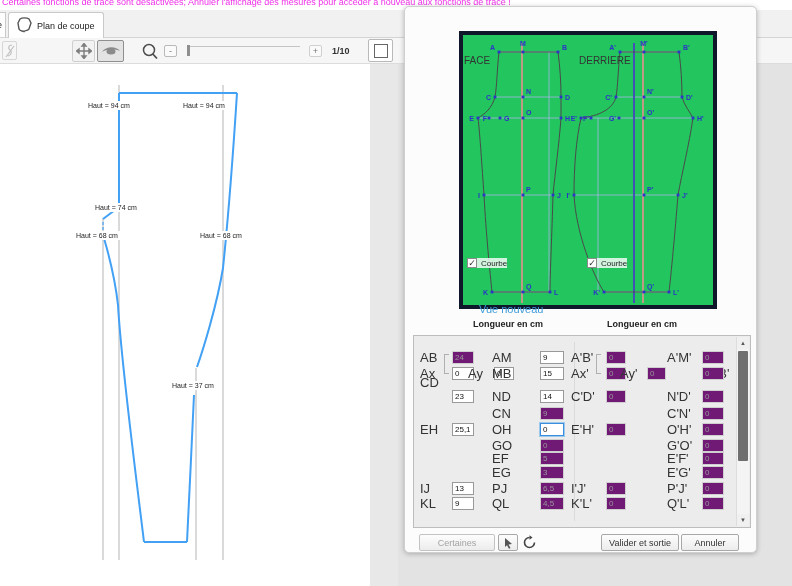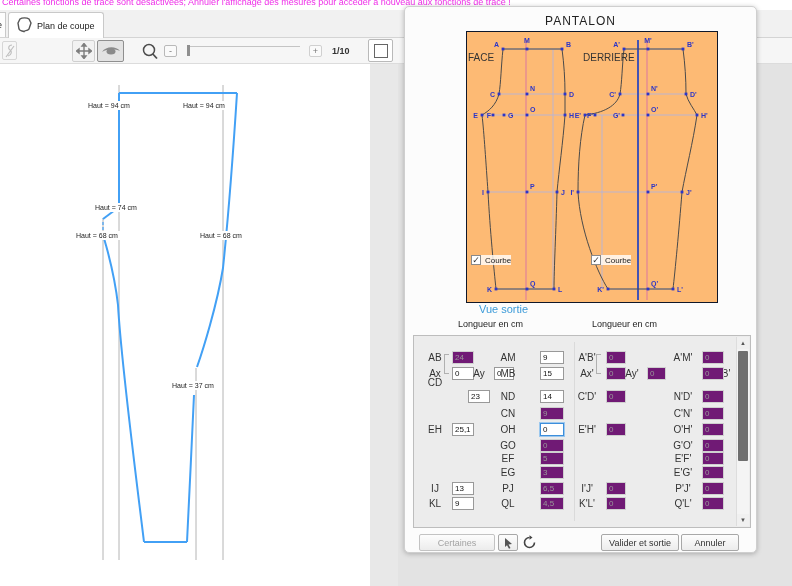--- a/index.html
+++ b/index.html
@@ -27,31 +27,31 @@
 
   
   .canvas{position:absolute;left:0;top:64px;width:370px;height:522px;background:#fff;}
   .strip{position:absolute;left:370px;top:64px;width:28px;height:522px;background:#e8e8e8;}
   .rightbg{position:absolute;left:398px;top:64px;width:394px;height:522px;background:#e3e3e3;}
   .mlabel{position:absolute;font-size:7px;color:#222;background:#fff;padding:0 2px;white-space:nowrap;line-height:9px;}
 
   
   .dialog{position:absolute;left:404px;top:6px;width:353px;height:547px;background:#fcfcfc;border:1px solid #cfcfcf;border-radius:5px;box-shadow:0 1px 5px rgba(0,0,0,.25);box-sizing:border-box;}
   .dlg-title{position:absolute;left:0;top:7px;width:100%;text-align:center;font-size:12px;letter-spacing:1px;color:#222;}
-  .diagram-box{position:absolute;left:61px;top:24px;width:250px;height:270px;background:#fdba74;border:1px solid #0f172a;box-sizing:content-box;}
+  .diagram-box{position:absolute;left:54px;top:24px;width:250px;height:270px;background:#22c55e;border:4px solid #0f172a;box-sizing:content-box;}
   .view-label{position:absolute;font-size:10px;color:#333;}
   .courbe{position:absolute;display:flex;align-items:center;gap:4px;font-size:8px;color:#222;background:rgba(255,255,255,.8);}
   .cbbox{width:10px;height:10px;border:1px solid #8a8a8a;background:#fff;box-sizing:border-box;font-size:9px;line-height:8px;color:#333;text-align:center;}
   .vue-active{position:absolute;left:74px;top:296px;font-size:11px;color:#3c9bd9;}
-  .col-head{position:absolute;top:312px;width:100px;text-align:left;font-size:9px;font-weight:normal;color:#222;}
+  .col-head{position:absolute;top:312px;width:100px;text-align:center;font-size:9px;font-weight:bold;color:#222;}
 
   .form-panel{position:absolute;left:8px;top:328px;width:338px;height:193px;background:#ececec;border:1px solid #bdbdbd;box-sizing:border-box;}
   .fsep{position:absolute;left:160px;top:6px;bottom:6px;width:1px;background:#dadada;}
   .fbracket{position:absolute;width:4px;height:18px;border:1px solid #b0b0b0;border-right:none;}
-  .flabel{position:absolute;font-size:10px;color:#333;text-align:center;line-height:13px;white-space:nowrap;}
+  .flabel{position:absolute;font-size:13px;color:#333;text-align:left;line-height:13px;white-space:nowrap;}
   .ffield{position:absolute;height:13px;font-size:8px;line-height:12px;padding:0 2px;background:#fff;border:1px solid #999;box-sizing:border-box;color:#111;overflow:hidden;}
   .ffield.disabled{background:#701a75;border-color:#cfcfcf;color:#999;}
   .ffield.focused{border:1px solid #3d8edb;box-shadow:0 0 0 1px #9cc8ee;}
   .slot-a-label{left:6px;width:30px}   .slot-a-field{left:38px;width:22px}
   .slot-ay-label{left:54px;width:22px} .slot-ay-field{left:80px;width:20px}
   .slot-b-label{left:78px;width:32px}  .slot-b-field{left:126px;width:24px}
   .slot-pa-label{left:157px;width:32px}.slot-pa-field{left:192px;width:20px}
   .slot-pay-label{left:206px;width:24px}.slot-pay-field{left:233px;width:19px}
   .slot-pb-label{left:253px;width:32px}.slot-pb-field{left:288px;width:22px}
 
@@ -142,21 +142,20 @@
     <div class="mlabel" style="left:181px;top:37px;">Haut = 94 cm</div>
     <div class="mlabel" style="left:93px;top:139px;">Haut = 74 cm</div>
     <div class="mlabel" style="left:74px;top:167px;">Haut = 68 cm</div>
     <div class="mlabel" style="left:198px;top:167px;">Haut = 68 cm</div>
     <div class="mlabel" style="left:170px;top:317px;">Haut = 37 cm</div>
   </div>
   <div class="strip"></div>
   <div class="rightbg"></div>
 
   <div class="dialog">
-    <div class="dlg-title">PANTALON</div>
 
     <div class="diagram-box">
       <svg id="dlg-svg" width="250" height="270">
         <g stroke="#aab4e8" stroke-width="0.8">
           <line x1="36" y1="17" x2="95" y2="17"></line>
             <line x1="32" y1="62" x2="98" y2="62"></line>
           <line x1="15" y1="83" x2="98" y2="83"></line>
             <line x1="21" y1="160" x2="90" y2="160"></line>
           <line x1="29" y1="257" x2="87" y2="257"></line>
             <line x1="86" y1="17" x2="86" y2="257"></line>
@@ -266,21 +265,21 @@
       <div class="courbe" style="left:4px;top:223px;">
         <span class="cbbox">✓</span>
         <span>Courbe</span>
       </div>
       <div class="courbe" style="left:124px;top:223px;">
         <span class="cbbox">✓</span>
         <span>Courbe</span>
       </div>
     </div>
 
-    <div class="vue-active">Vue sortie</div>
+    <div class="vue-active">Vue nouveau</div>
     <div class="col-head" style="left:53px;">Longueur en cm</div>
     <div class="col-head" style="left:187px;">Longueur en cm</div>
 
     <div class="form-panel" id="form-panel">
       <div class="fsep"></div>
       <div class="fbracket" style="left:30px;top:18px;"></div>
       <div class="fbracket" style="left:182px;top:18px;"></div>
       <div class="vscroll">
         <div class="varrow" style="top:0;">▲</div>
         <div class="vthumb"></div>
@@ -300,21 +299,21 @@
         <div class="ffield slot-ay-field" style="top: 31px;">0</div>
         <span class="flabel slot-b-label" style="top: 31px;">MB</span>
         <div class="ffield slot-b-field" style="top: 31px;">15</div>
         <span class="flabel slot-pa-label" style="top: 31px;">Ax'</span>
         <div class="ffield slot-pa-field disabled" style="top: 31px;">0</div>
         <span class="flabel slot-pay-label" style="top: 31px;">Ay'</span>
         <div class="ffield slot-pay-field disabled" style="top: 31px;">0</div>
         <span class="flabel slot-pb-label" style="top: 31px; padding-left: 38px;">M'B'</span>
         <div class="ffield slot-pb-field disabled" style="top: 31px;">0</div>
         <span class="flabel slot-a-label" style="top: 40px;">CD</span>
-        <div class="ffield slot-a-field" style="top: 54px; margin-left: 16px;">23</div>
+        <div class="ffield slot-a-field" style="top: 54px;">23</div>
         <span class="flabel slot-b-label" style="top: 54px;">ND</span>
         <div class="ffield slot-b-field" style="top: 54px;">14</div>
         <span class="flabel slot-pa-label" style="top: 54px;">C'D'</span>
         <div class="ffield slot-pa-field disabled" style="top: 54px;">0</div>
         <span class="flabel slot-pb-label" style="top: 54px;">N'D'</span>
         <div class="ffield slot-pb-field disabled" style="top: 54px;">0</div>
         <span class="flabel slot-b-label" style="top: 71px;">CN</span>
         <div class="ffield slot-b-field disabled" style="top: 71px;">9</div>
         <span class="flabel slot-pb-label" style="top: 71px;">C'N'</span>
         <div class="ffield slot-pb-field disabled" style="top: 71px;">0</div>

